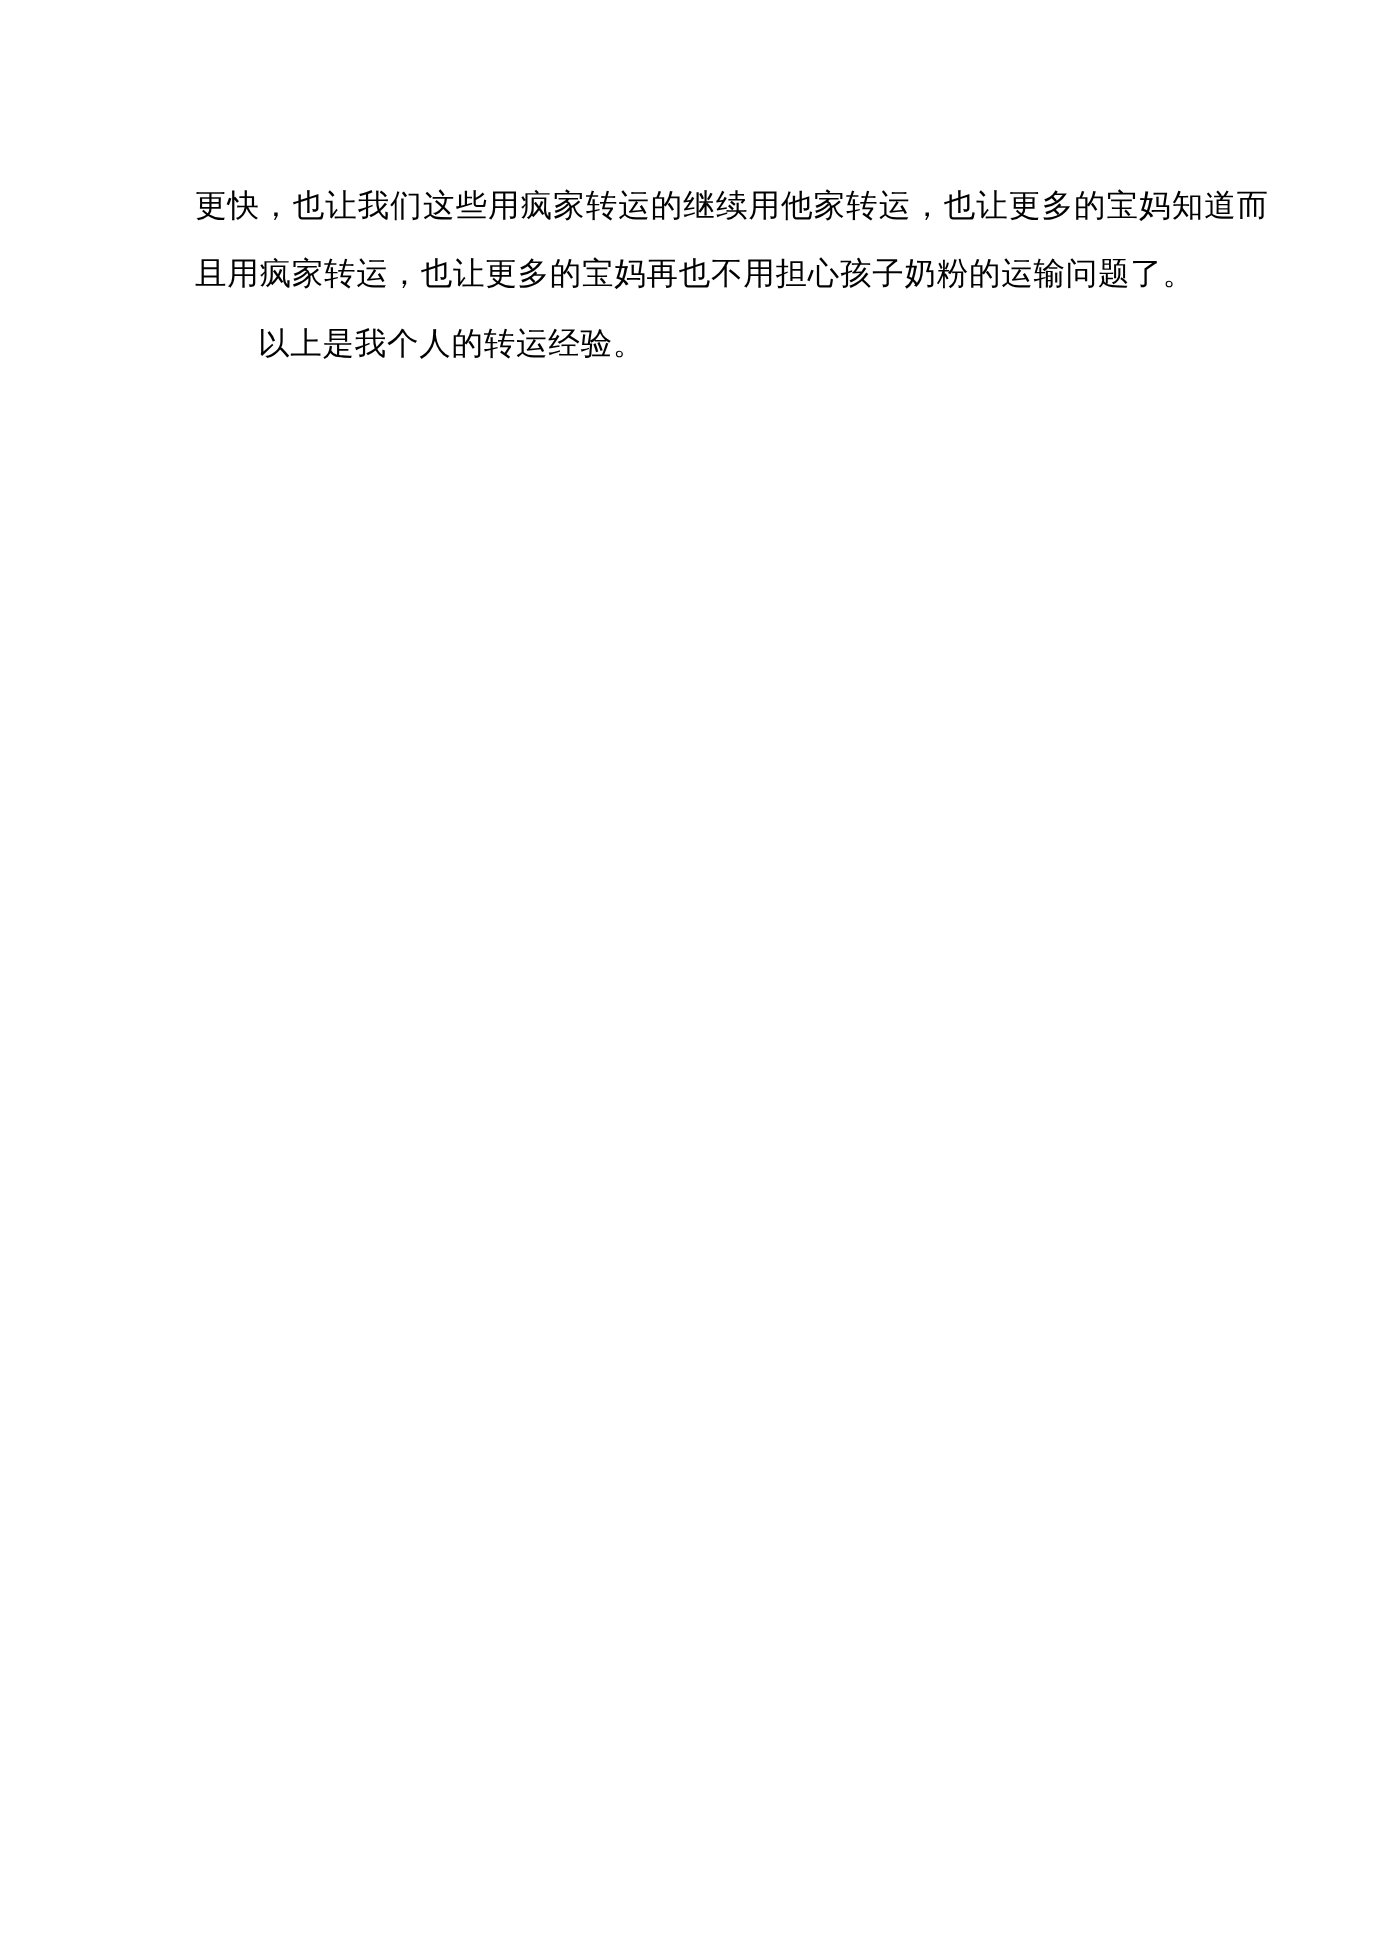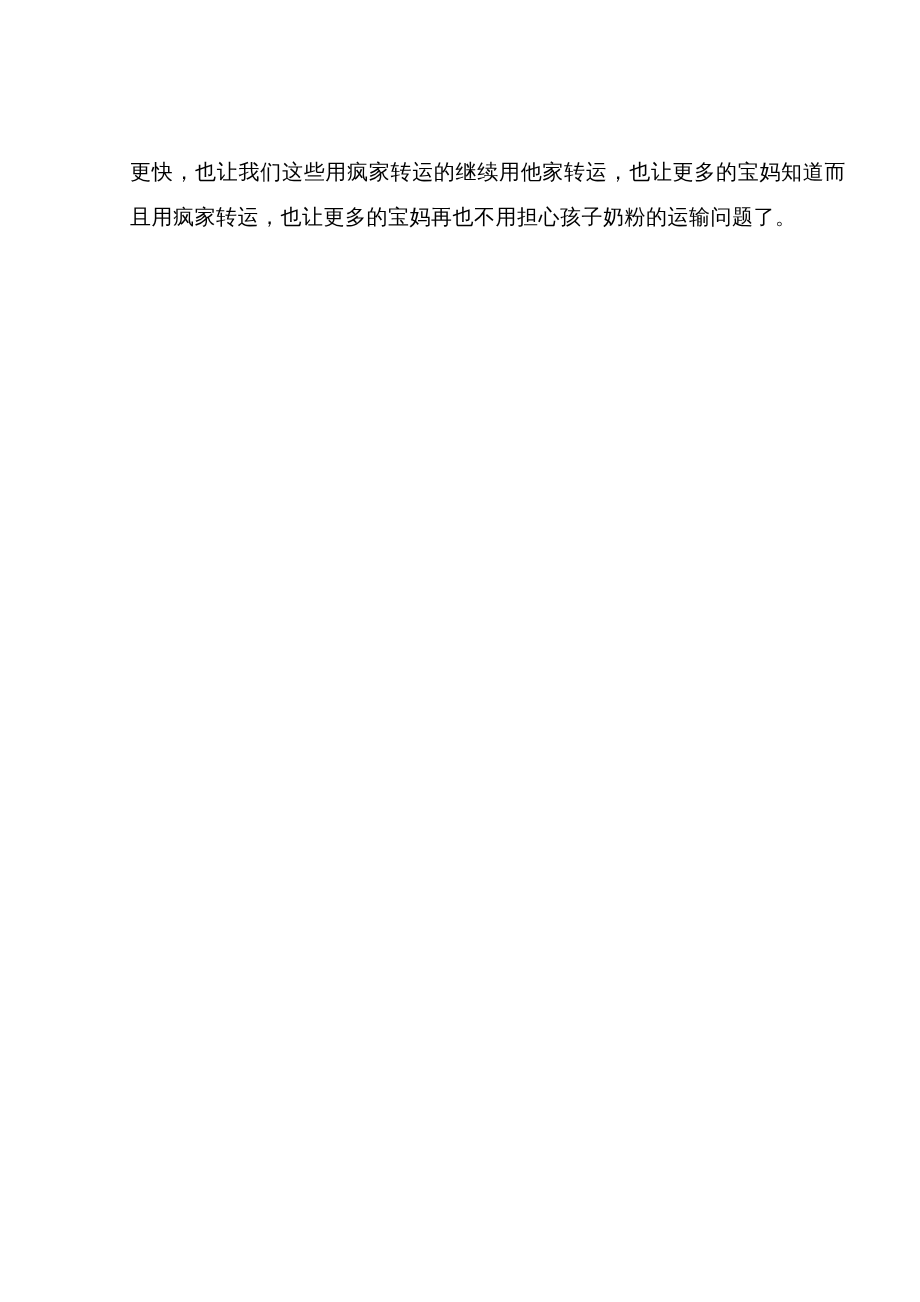--- a/index.html
+++ b/index.html
@@ -9,21 +9,20 @@
     }
     body {
       width: 920px;
       height: 1302px;
       background: #ffffff;
       font-family: "SimSun", "宋体", serif;
       position: relative;
     }
     .page-content {
       padding: 115px 74px 0 130px;
-      margin-top: 35px;
     }
     .paragraph-1 {
       font-size: 21px;
       line-height: 2.15;
       color: #000000;
       text-align: justify;
       letter-spacing: 0.5px;
     }
     .paragraph-2 {
       font-size: 21px;
@@ -32,13 +31,14 @@
       text-indent: 2em;
       letter-spacing: 0.5px;
       margin-top: 2px;
     }
   </style>
 </head>
 <body>
 
 <div class="page-content">
   <p class="paragraph-1">更快，也让我们这些用疯家转运的继续用他家转运，也让更多的宝妈知道而且用疯家转运，也让更多的宝妈再也不用担心孩子奶粉的运输问题了。</p>
+  <p class="paragraph-2">以上是我个人的转运经验。</p>
 </div>
 
 </body></html>

